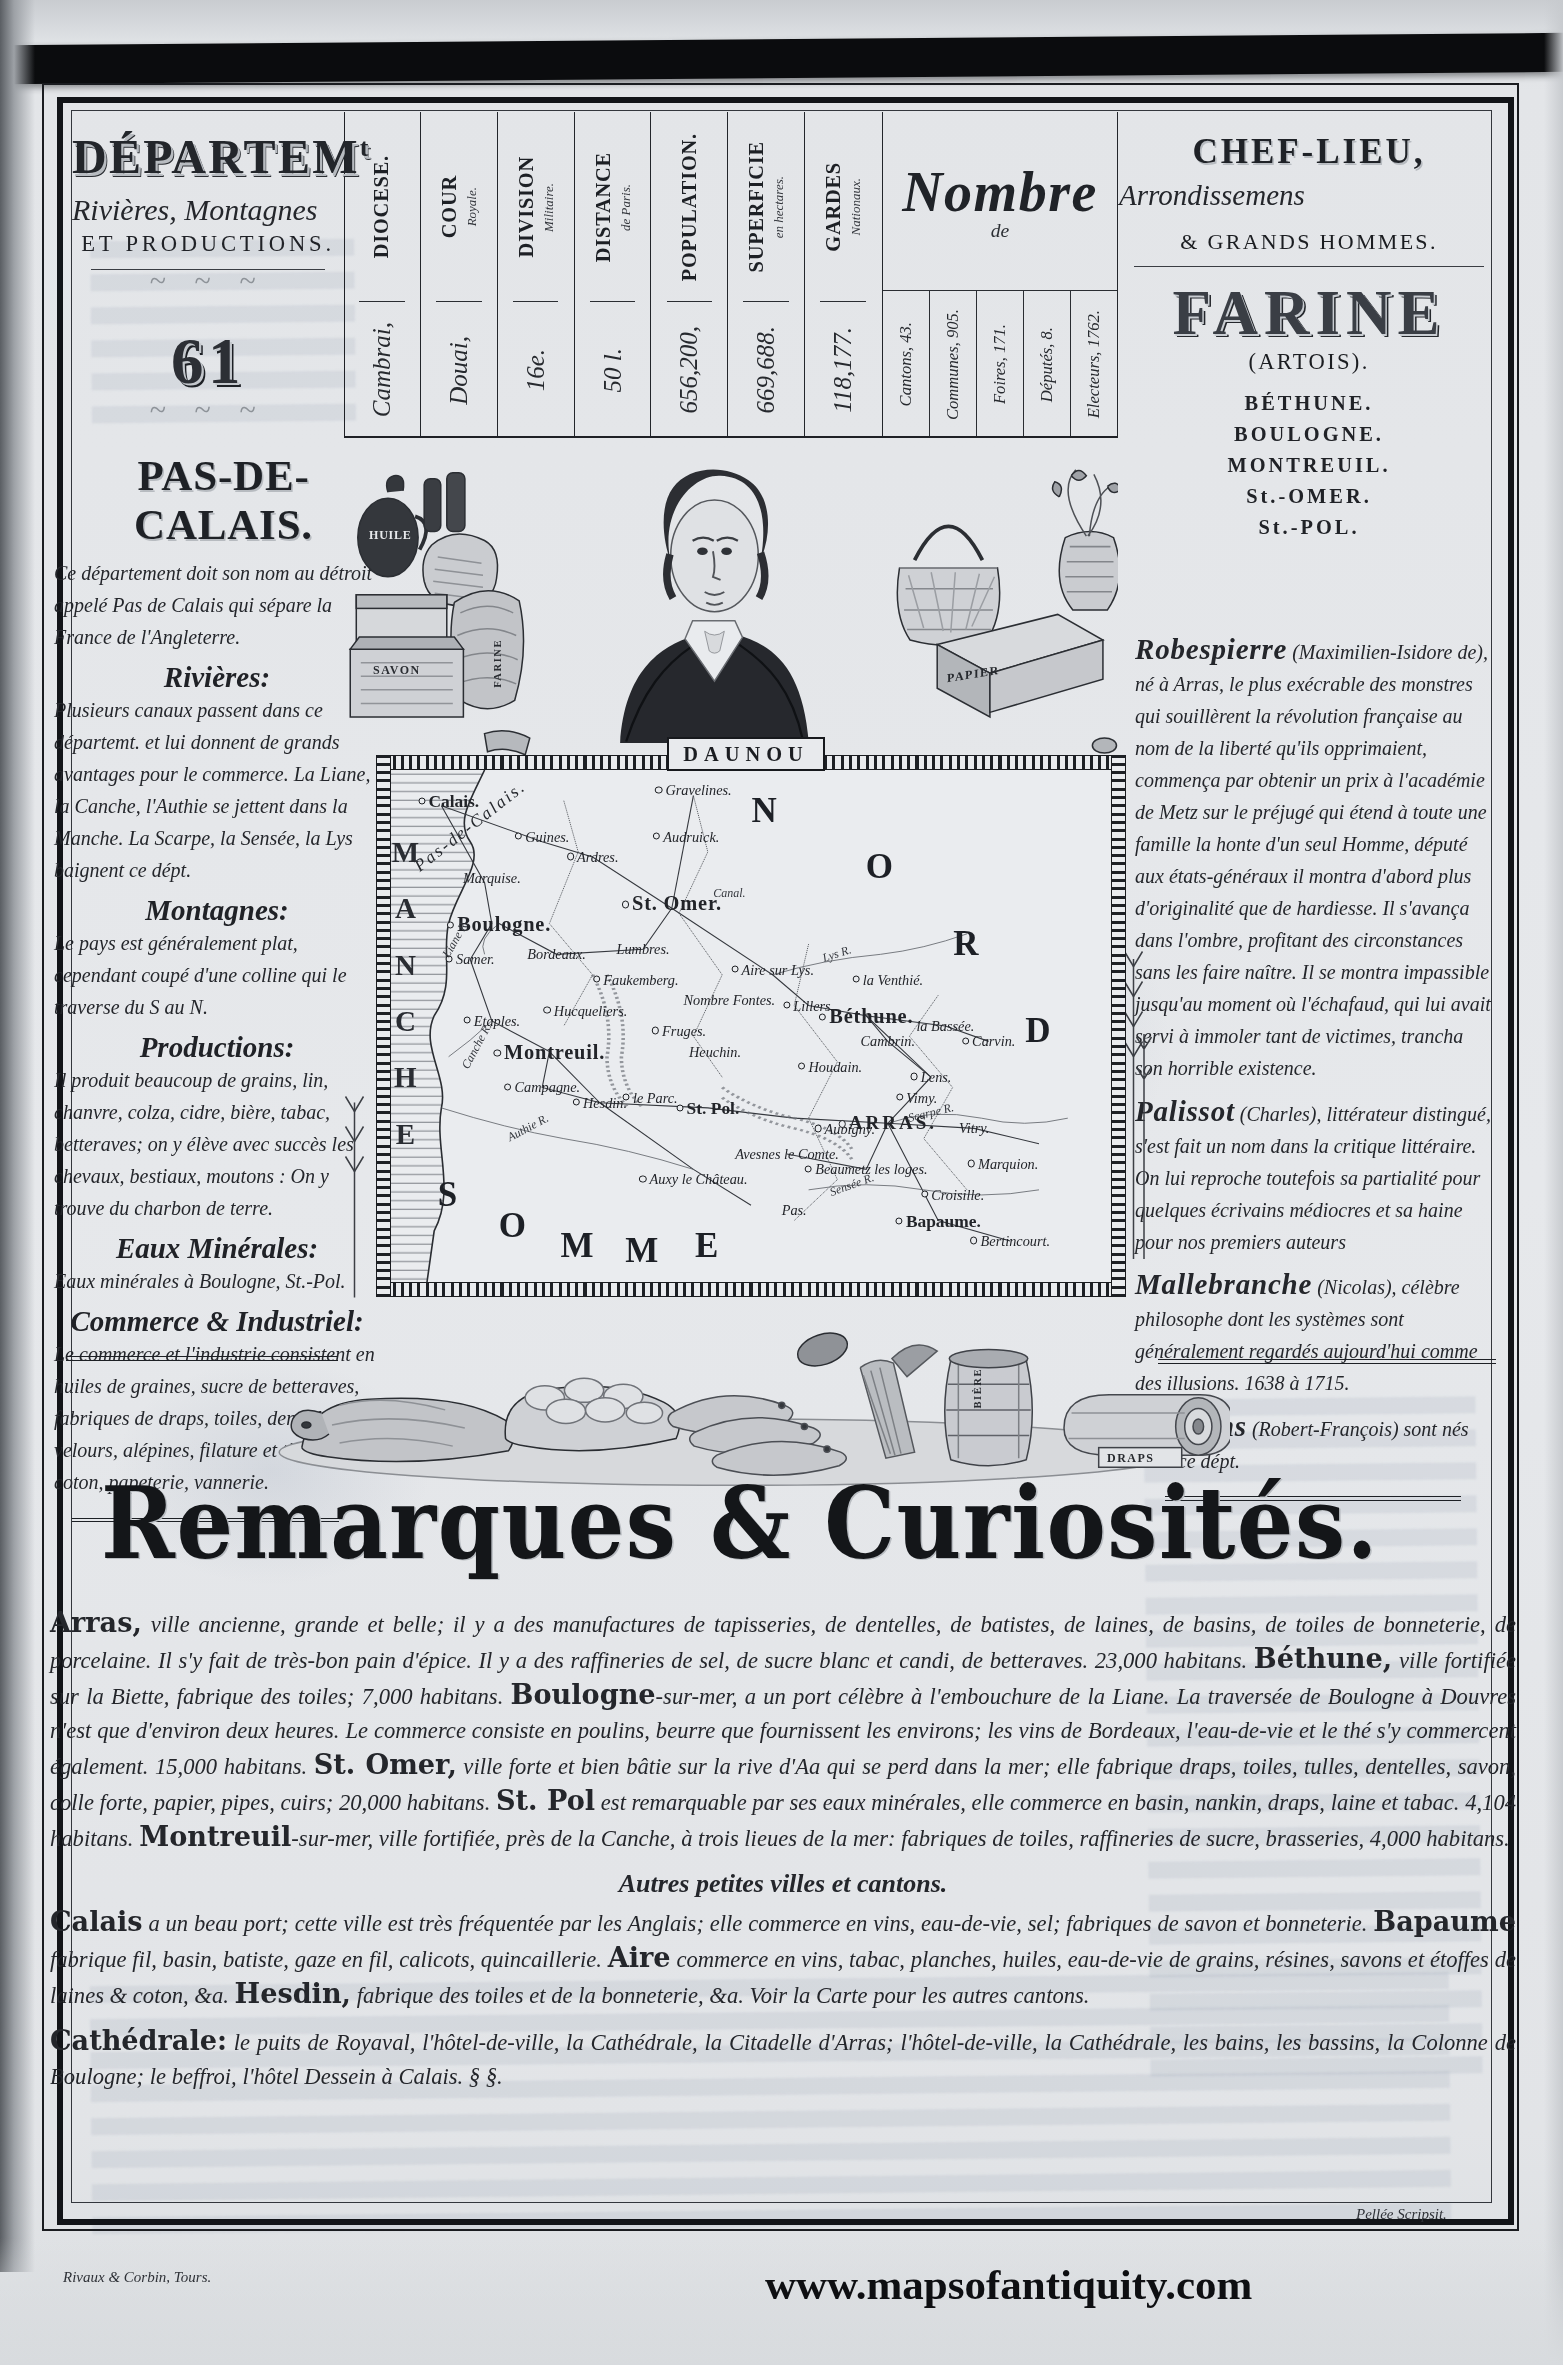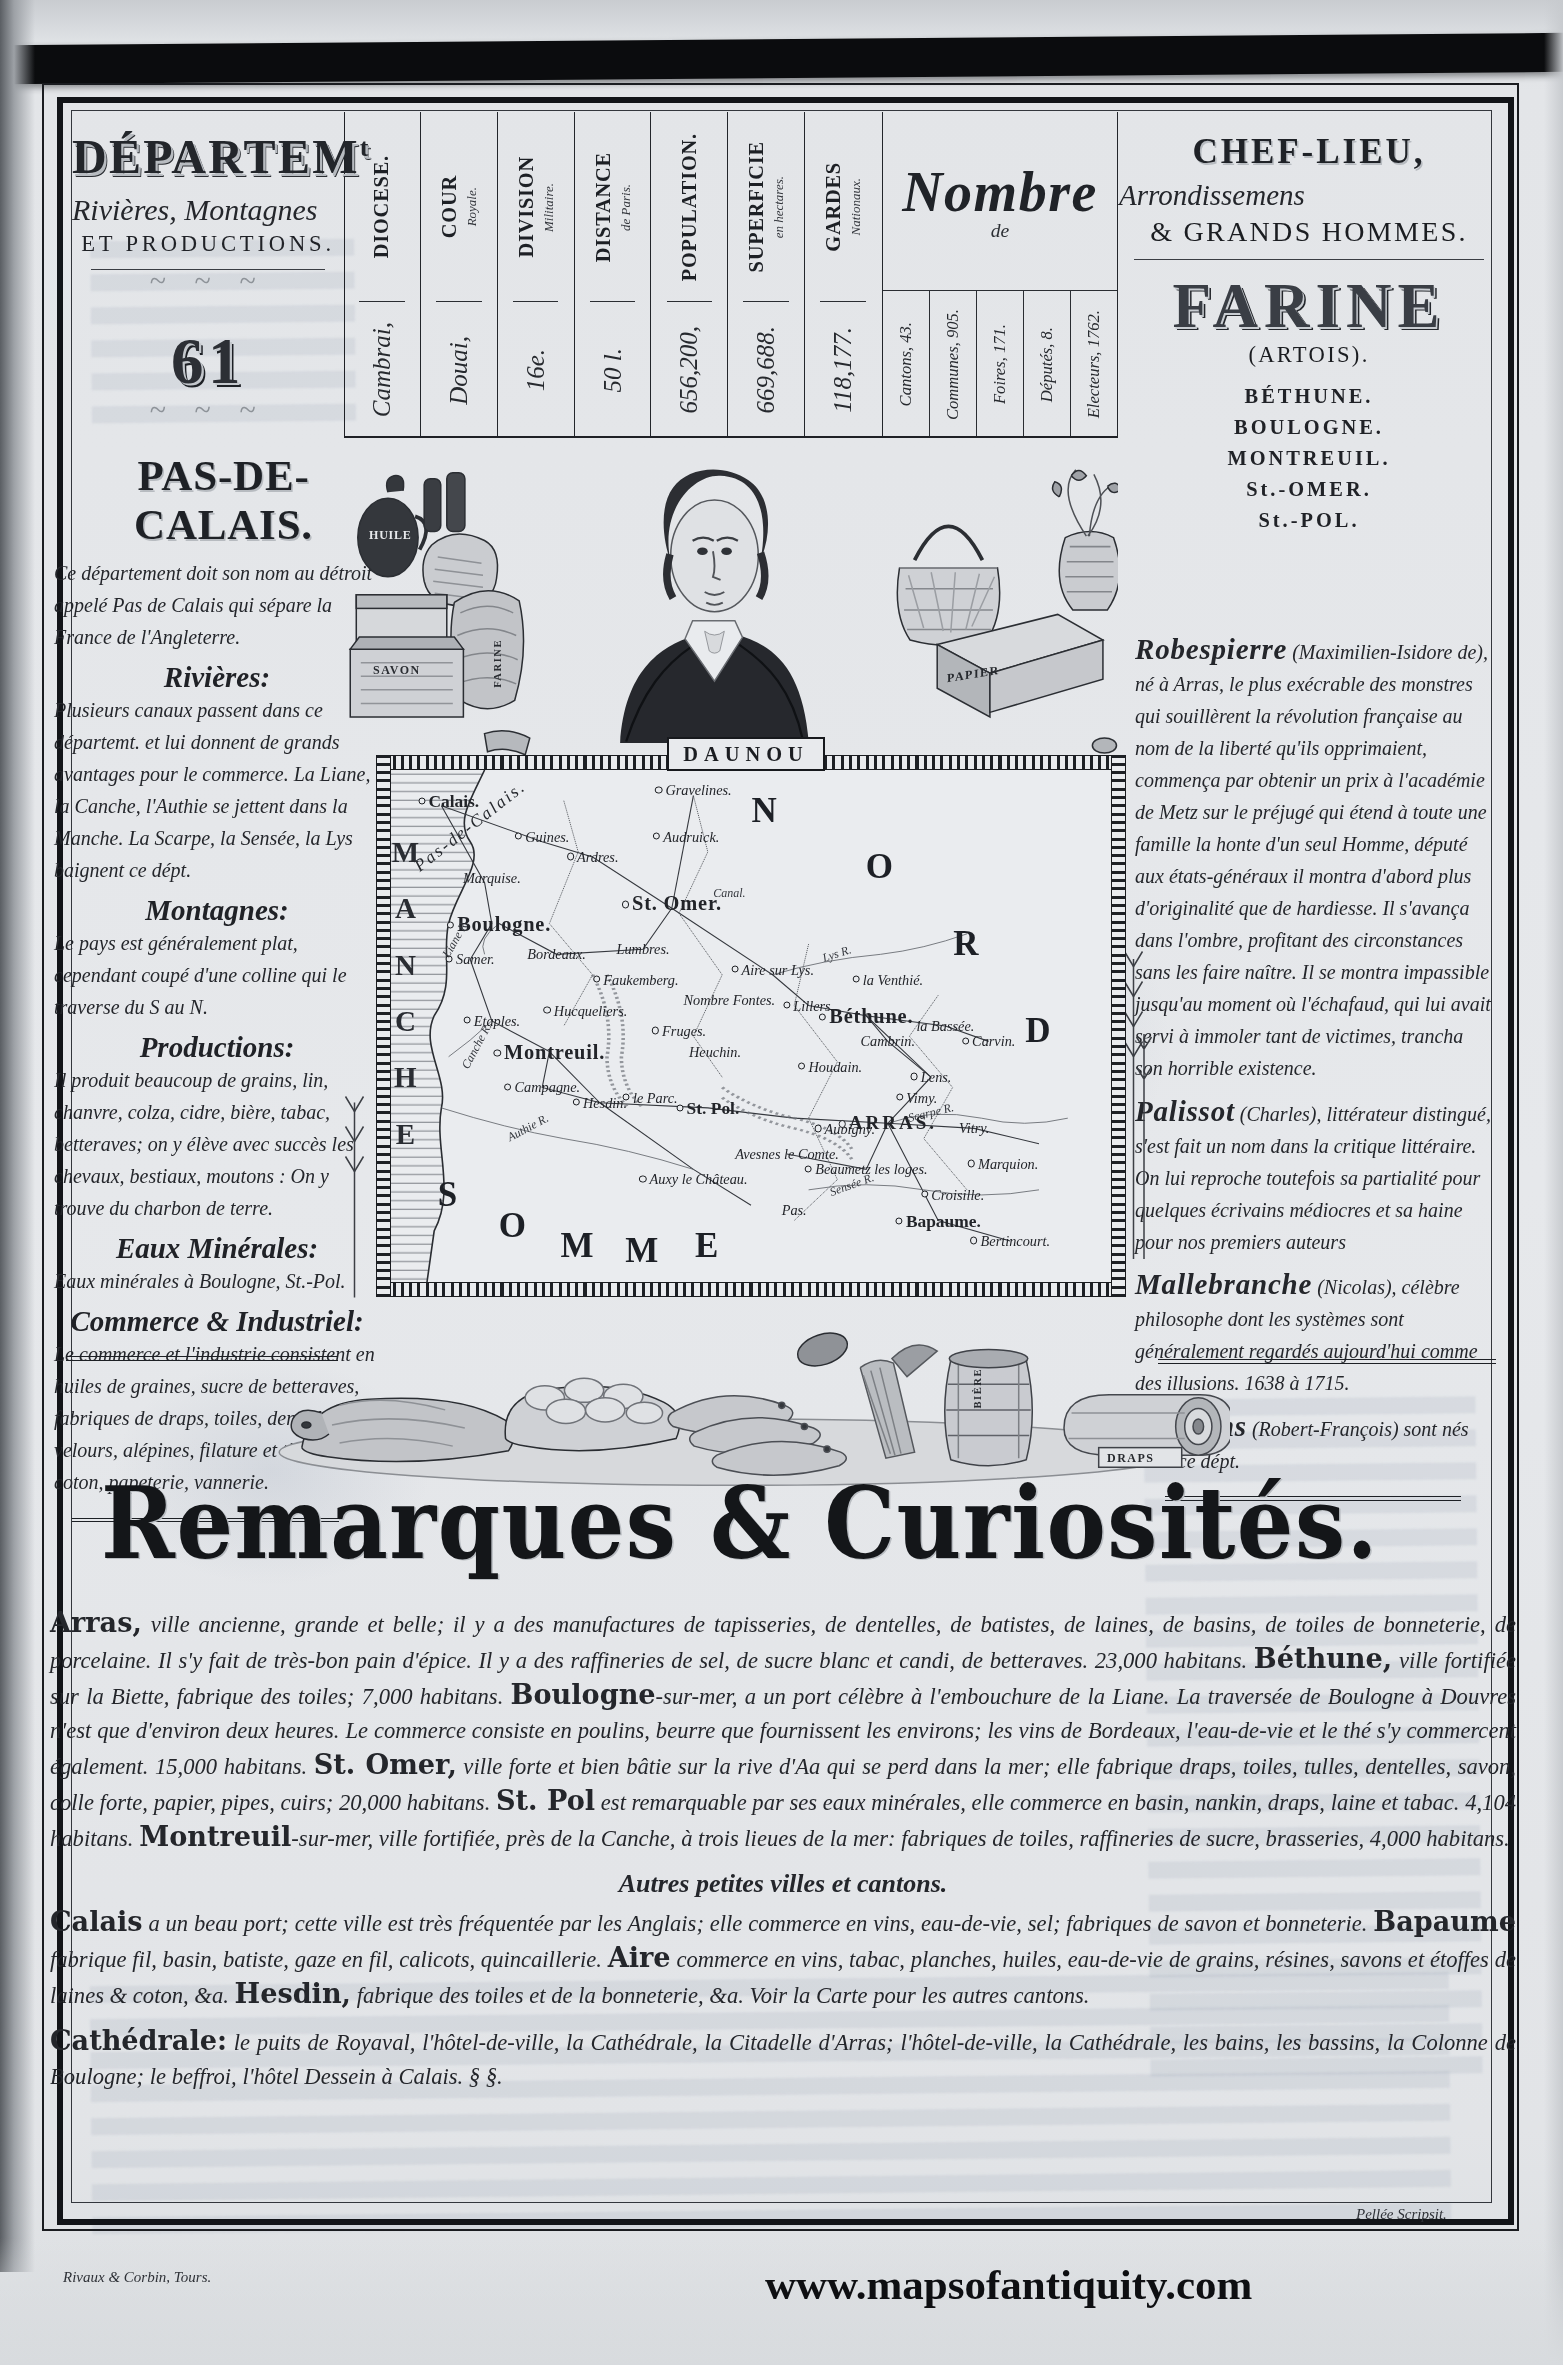--- a/index.html
+++ b/index.html
@@ -44,21 +44,21 @@
   .ntitle .de{font-style:italic;font-size:19.6px;margin-top:-4.5px;color:#2c2f34;}
   .nsub{flex:1;display:flex;border-top:1.5px solid #2a2d32;}
   .ncol{flex:1;border-left:1.5px solid #2a2d32;display:flex;align-items:center;justify-content:center;}
   .ncol:first-child{border-left:none;}
   .ncol .vt{font-style:italic;font-size:16.6px;color:#26292e;}
   .tbl-bottom{left:344px;top:436px;width:773px;height:1.5px;background:#1f2126;}
   
   .box-right{left:1119px;top:112px;width:380px;text-align:center;}
   .cl-title{margin-top:19.6px;font-size:35px;font-weight:bold;letter-spacing:3px;color:#1f2227;text-shadow:1.5px 2.3px 0 #b7bbc0;}
   .cl-script{margin-top:7.5px;font-style:italic;font-size:29px;}
-  .cl-gh{margin-top:5px;font-size:28px;letter-spacing:2.3px;}
+  .cl-gh{margin-top:18px;font-size:22px;letter-spacing:2.3px;}
   .cl-rule{margin:10.6px auto 0;width:92%;border-top:1.5px solid #3a3d43;}
   .arras{margin-top:10.6px;font-size:63px;font-weight:bold;letter-spacing:6px;color:#3a3e45;text-shadow:1.5px 1.5px 0 #c9cdd2,3px 3px 0 #24272c;}
   .artois{margin-top:-1.5px;font-size:22.6px;letter-spacing:2.3px;}
   .town-list{margin-top:13.6px;line-height:31px;font-size:20.4px;font-weight:bold;letter-spacing:3px;color:#202227;}
   
   .colL{left:54px;top:557px;width:326px;}
   .colR{left:1135px;top:633px;width:361px;}
   .scr{font-style:italic;font-size:20px;line-height:32px;color:#24262b;text-align:left;}
   .shead{text-align:center;font-style:italic;font-weight:bold;font-size:29px;margin:7.5px 0 1.5px;color:#202227;}
   .divider{margin-top:19.6px;border-top:1.5px solid #1d2025;border-bottom:1.5px solid #1d2025;height:2.3px;width:82%;}

